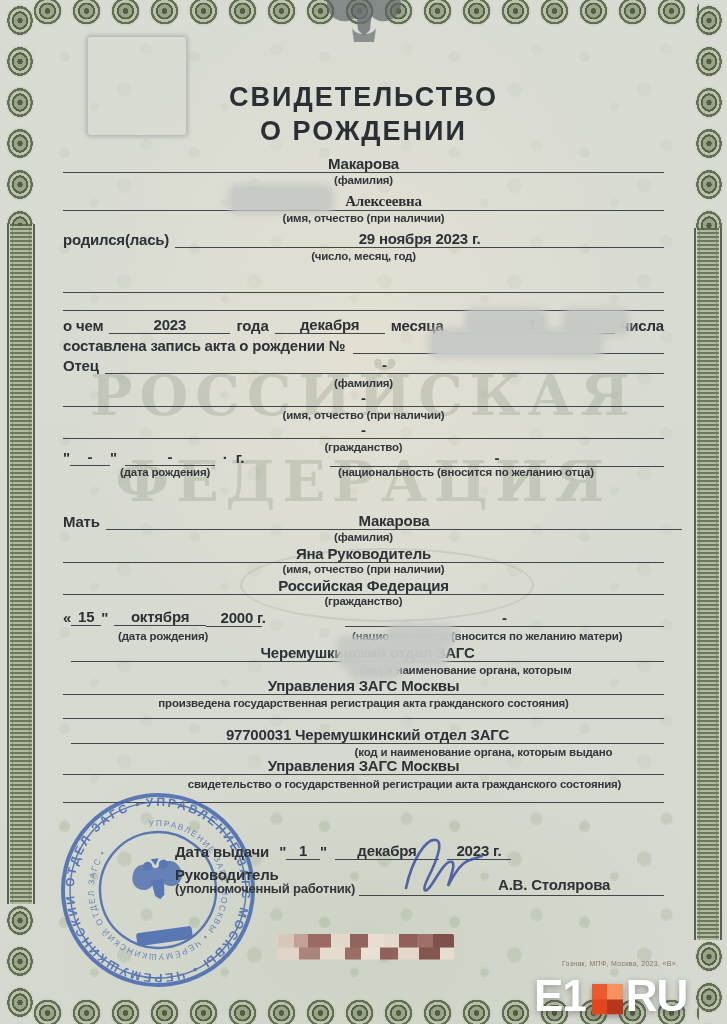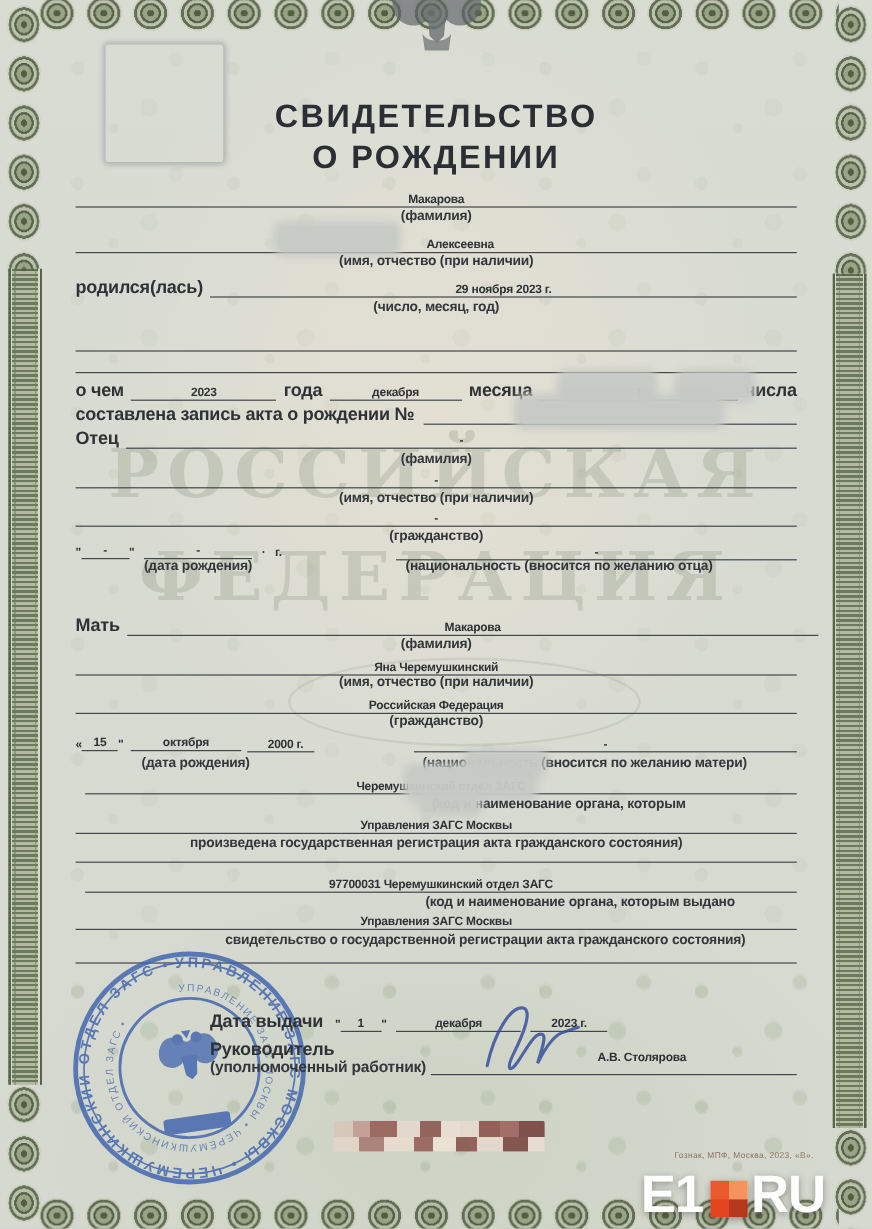--- a/index.html
+++ b/index.html
@@ -36,21 +36,21 @@
   
   .damask{
     background-image:
       radial-gradient(circle 9px at 22% 28%, rgba(128,148,110,0.16) 60%, transparent 62%),
       radial-gradient(circle 12px at 68% 62%, rgba(128,148,110,0.13) 60%, transparent 62%),
       radial-gradient(circle 7px at 45% 80%, rgba(128,148,110,0.14) 60%, transparent 62%),
       radial-gradient(circle 10px at 85% 20%, rgba(128,148,110,0.12) 60%, transparent 62%);
     background-size:130px 96px;
   }
   
-  .val{font-weight:bold;font-size:10px;letter-spacing:-0.2px;white-space:nowrap;}
+  .val{font-weight:bold;font-size:15px;letter-spacing:-0.2px;white-space:nowrap;}
   .cap{font-weight:bold;font-size:15px;letter-spacing:-0.2px;white-space:nowrap;}
   .lbl{font-weight:bold;font-size:11.5px;letter-spacing:-0.2px;color:#33363b;white-space:nowrap;}
   .row{display:flex;align-items:flex-end;}
   .line{border-bottom:1.4px solid #43464b;}
   .fld{border-bottom:1.4px solid #43464b;text-align:center;}
   .ctr{text-align:center;width:100%;}
   .title{font-weight:bold;letter-spacing:2px;color:#2b2e34;text-align:center;width:100%;}
   
   .redact{
     position:absolute;background:rgba(199,201,197,0.96);border-radius:5px;
@@ -124,21 +124,21 @@
 
   <div class="abs wm" style="top:448px;font-size:56px;">ФЕДЕРАЦИЯ</div>
   <div class="abs wm" style="top:362px;font-size:56px;">РОССИЙСКАЯ</div>
   <div class="abs" style="left:240px;top:548px;width:290px;height:70px;border:2px solid rgba(130,140,118,0.18);border-radius:50%;"></div>
 
   <div class="abs row fld" style="left:63px;right:63px;top:150px;height:22px;">
     <div class="ctr val">Макарова</div>
   </div>
   <div class="abs lbl ctr" style="top:174px;">(фамилия)</div>
 
-  <div class="abs row fld" style="left:63px;right:63px;top:188px;height:22px;">
+  <div class="abs row fld" style="left:63px;right:63px;top:188px;height:22px;font-family:Liberation Serif, serif;">
     <div class="ctr val" style="padding-left:40px;">Алексеевна</div>
   </div>
   <div class="redact" style="left:232px;top:188px;width:98px;height:22px;"></div>
   <div class="abs lbl ctr" style="top:212px;">(имя, отчество (при наличии)</div>
 
   <div class="abs row" style="left:63px;right:63px;top:226px;height:22px;">
     <span class="cap">родился(лась)</span>
     <div class="fld val" style="flex:1;margin-left:6px;">29 ноября 2023 г.</div>
   </div>
   <div class="abs lbl ctr" style="top:250px;">(число, месяц, год)</div>
@@ -196,21 +196,21 @@
   </div>
   <div class="abs lbl" style="left:338px;top:466px;">(национальность (вносится по желанию отца)</div>
 
   <div class="abs row" style="left:63px;right:45px;top:510px;height:20px;">
     <span class="cap">Мать</span>
     <div class="fld val" style="flex:1;margin-left:6px;">Макарова</div>
   </div>
   <div class="abs lbl ctr" style="top:531px;">(фамилия)</div>
 
   <div class="abs row fld" style="left:63px;right:63px;top:542px;height:20px;">
-    <div class="ctr val">Яна Черемушкинский</div>
+    <div class="ctr val">Яна Руководитель</div>
   </div>
   <div class="abs lbl ctr" style="top:563px;">(имя, отчество (при наличии)</div>
 
   <div class="abs row fld" style="left:63px;right:63px;top:574px;height:20px;">
     <div class="ctr val">Российская Федерация</div>
   </div>
   <div class="abs lbl ctr" style="top:595px;">(гражданство)</div>
 
   <div class="abs row" style="left:63px;top:608px;width:270px;height:18px;">
     <span class="val q">«</span>

